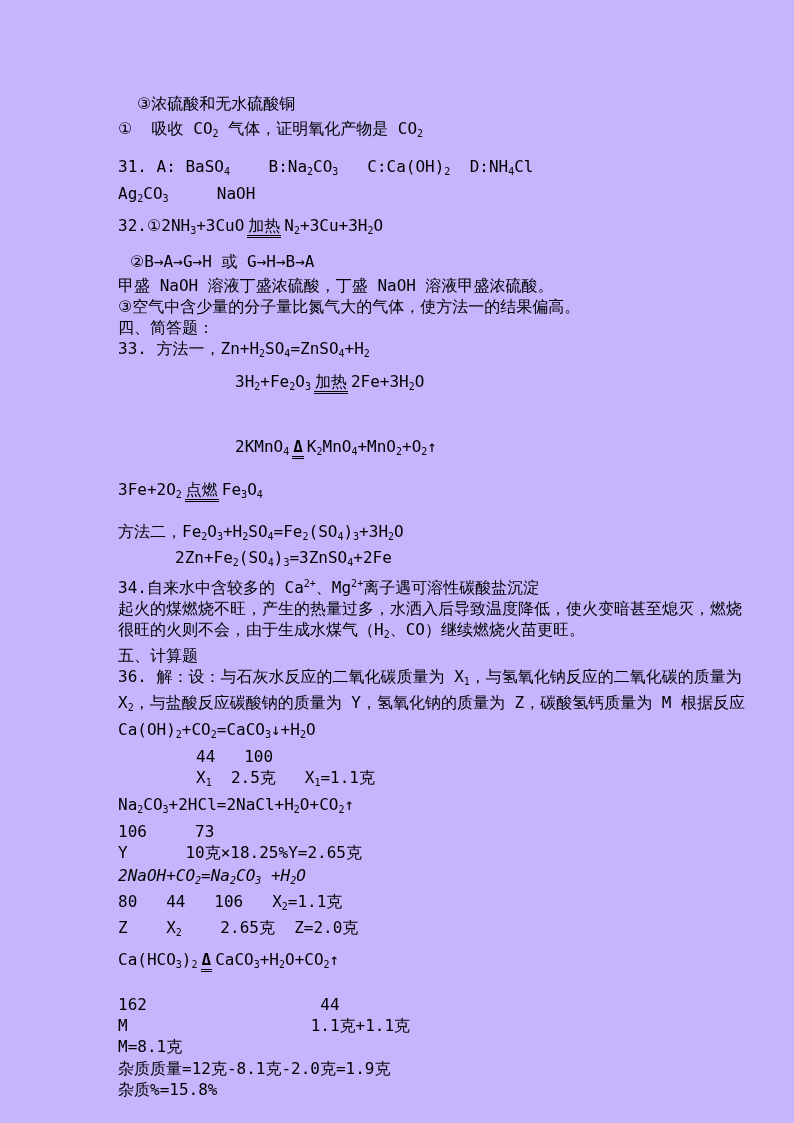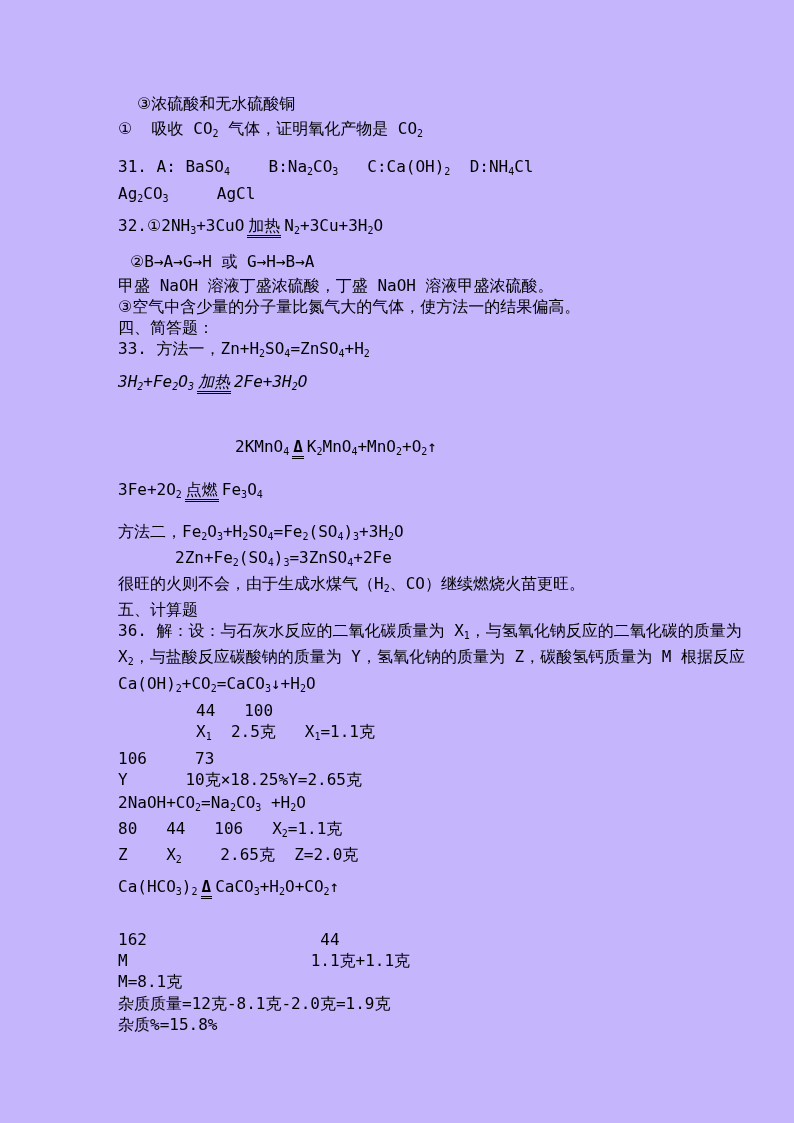--- a/index.html
+++ b/index.html
@@ -44,44 +44,47 @@
   }
 </style>
 </head>
 <body>
 
 <div class="page">
   <div class="doc" id="doc">
       <div class="line" style="margin-left: 19px;"><span>③浓硫酸和无水硫酸铜</span></div>
       <div class="line" style="margin-top: 4px;"><span>①  吸收 CO</span><span class="sub">2</span><span> 气体，证明氧化产物是 CO</span><span class="sub">2</span></div>
       <div class="line" style="margin-top: 12px;"><span>31. A: BaSO</span><span class="sub">4</span><span>    B:Na</span><span class="sub">2</span><span>CO</span><span class="sub">3</span><span>   C:Ca(OH)</span><span class="sub">2</span><span>  D:NH</span><span class="sub">4</span><span>Cl</span></div>
-      <div class="line" style="margin-top: 1px;"><span>Ag</span><span class="sub">2</span><span>CO</span><span class="sub">3</span><span>     AgCl</span></div>
+      <div class="line" style="margin-top: 1px;"><span>Ag</span><span class="sub">2</span><span>CO</span><span class="sub">3</span><span>     NaOH</span></div>
       <div class="line" style="margin-top: 6px;"><span>32.①2NH</span><span class="sub">3</span><span>+3CuO</span><span class="du">加热</span><span>N</span><span class="sub">2</span><span>+3Cu+3H</span><span class="sub">2</span><span>O</span></div>
       <div class="line" style="margin-left: 12px; margin-top: 10px;"><span>②B→A→G→H 或 G→H→B→A</span></div>
       <div class="line" style="margin-top: 3px;"><span>甲盛 NaOH 溶液丁盛浓硫酸，丁盛 NaOH 溶液甲盛浓硫酸。</span></div>
       <div class="line"><span>③空气中含少量的分子量比氮气大的气体，使方法一的结果偏高。</span></div>
       <div class="line"><span>四、简答题：</span></div>
       <div class="line"><span>33. 方法一，Zn+H</span><span class="sub">2</span><span>SO</span><span class="sub">4</span><span>=ZnSO</span><span class="sub">4</span><span>+H</span><span class="sub">2</span></div>
-      <div class="line" style="margin-top: 7px; font-style: italic;"><span>3H</span><span class="sub">2</span><span>+Fe</span><span class="sub">2</span><span>O</span><span class="sub">3</span><span class="du">加热</span><span>2Fe+3H</span><span class="sub">2</span><span>O</span></div>
+      <div class="line" style="margin-left: 117px; margin-top: 7px;"><span>3H</span><span class="sub">2</span><span>+Fe</span><span class="sub">2</span><span>O</span><span class="sub">3</span><span class="du">加热</span><span>2Fe+3H</span><span class="sub">2</span><span>O</span></div>
       <div class="line" style="margin-left: 117px; margin-top: 39px;"><span>2KMnO</span><span class="sub">4</span><span class="du b">Δ</span><span>K</span><span class="sub">2</span><span>MnO</span><span class="sub">4</span><span>+MnO</span><span class="sub">2</span><span>+O</span><span class="sub">2</span><span>↑</span></div>
       <div class="line" style="margin-top: 17px;"><span>3Fe+2O</span><span class="sub">2</span><span class="du">点燃</span><span>Fe</span><span class="sub">3</span><span>O</span><span class="sub">4</span></div>
       <div class="line" style="margin-top: 16px;"><span>方法二，Fe</span><span class="sub">2</span><span>O</span><span class="sub">3</span><span>+H</span><span class="sub">2</span><span>SO</span><span class="sub">4</span><span>=Fe</span><span class="sub">2</span><span>(SO</span><span class="sub">4</span><span>)</span><span class="sub">3</span><span>+3H</span><span class="sub">2</span><span>O</span></div>
       <div class="line" style="margin-left: 57px;"><span>2Zn+Fe</span><span class="sub">2</span><span>(SO</span><span class="sub">4</span><span>)</span><span class="sub">3</span><span>=3ZnSO</span><span class="sub">4</span><span>+2Fe</span></div>
+      <div class="line"><span>34.自来水中含较多的 Ca</span><span class="sup">2+</span><span>、Mg</span><span class="sup">2+</span><span>离子遇可溶性碳酸盐沉淀</span></div>
+      <div class="line"><span>起火的煤燃烧不旺，产生的热量过多，水洒入后导致温度降低，使火变暗甚至熄灭，燃烧</span></div>
       <div class="line"><span>很旺的火则不会，由于生成水煤气（H</span><span class="sub">2</span><span>、CO）继续燃烧火苗更旺。</span></div>
       <div class="line"><span>五、计算题</span></div>
       <div class="line"><span>36. 解：设：与石灰水反应的二氧化碳质量为 X</span><span class="sub">1</span><span>，与氢氧化钠反应的二氧化碳的质量为</span></div>
       <div class="line"><span>X</span><span class="sub">2</span><span>，与盐酸反应碳酸钠的质量为 Y，氢氧化钠的质量为 Z，碳酸氢钙质量为 M 根据反应</span></div>
       <div class="line" style="margin-top: 1px;"><span>Ca(OH)</span><span class="sub">2</span><span>+CO</span><span class="sub">2</span><span>=CaCO</span><span class="sub">3</span><span>↓+H</span><span class="sub">2</span><span>O</span></div>
       <div class="line" style="margin-left: 78px; margin-top: 1px;"><span>44   100</span></div>
       <div class="line" style="margin-left: 78px;"><span>X</span><span class="sub">1</span><span>  2.5克   X</span><span class="sub">1</span><span>=1.1克</span></div>
+      <div class="line" style="margin-top: 1px;"><span>Na</span><span class="sub">2</span><span>CO</span><span class="sub">3</span><span>+2HCl=2NaCl+H</span><span class="sub">2</span><span>O+CO</span><span class="sub">2</span><span>↑</span></div>
       <div class="line" style="margin-top: 1px;"><span>106     73</span></div>
       <div class="line"><span>Y      10克×18.25%Y=2.65克</span></div>
-      <div class="line" style="margin-top: 2px;"><span>2NaOH+CO</span><span class="sub">2</span><span>=Na</span><span class="sub">2</span><span>CO</span><span class="sub">3</span><span> +H</span><span class="sub">2</span><span>O</span></div>
+      <div class="line" style="margin-top: 2px; font-style: italic;"><span>2NaOH+CO</span><span class="sub">2</span><span>=Na</span><span class="sub">2</span><span>CO</span><span class="sub">3</span><span> +H</span><span class="sub">2</span><span>O</span></div>
       <div class="line"><span>80   44   106   X</span><span class="sub">2</span><span>=1.1克</span></div>
       <div class="line"><span>Z    X</span><span class="sub">2</span><span>    2.65克  Z=2.0克</span></div>
       <div class="line" style="margin-top: 6px;"><span>Ca(HCO</span><span class="sub">3</span><span>)</span><span class="sub">2</span><span class="du b">Δ</span><span>CaCO</span><span class="sub">3</span><span>+H</span><span class="sub">2</span><span>O+CO</span><span class="sub">2</span><span>↑</span></div>
-      <div class="line" style="margin-top: 27px;"><span>162                  44</span></div>
+      <div class="line" style="margin-top: 19px;"><span>162                  44</span></div>
       <div class="line"><span>M                   1.1克+1.1克</span></div>
       <div class="line"><span>M=8.1克</span></div>
       <div class="line" style="margin-top: 1px;"><span>杂质质量=12克-8.1克-2.0克=1.9克</span></div>
       <div class="line"><span>杂质%=15.8%</span></div>
     </div>
 </div>
 
 </body></html>

